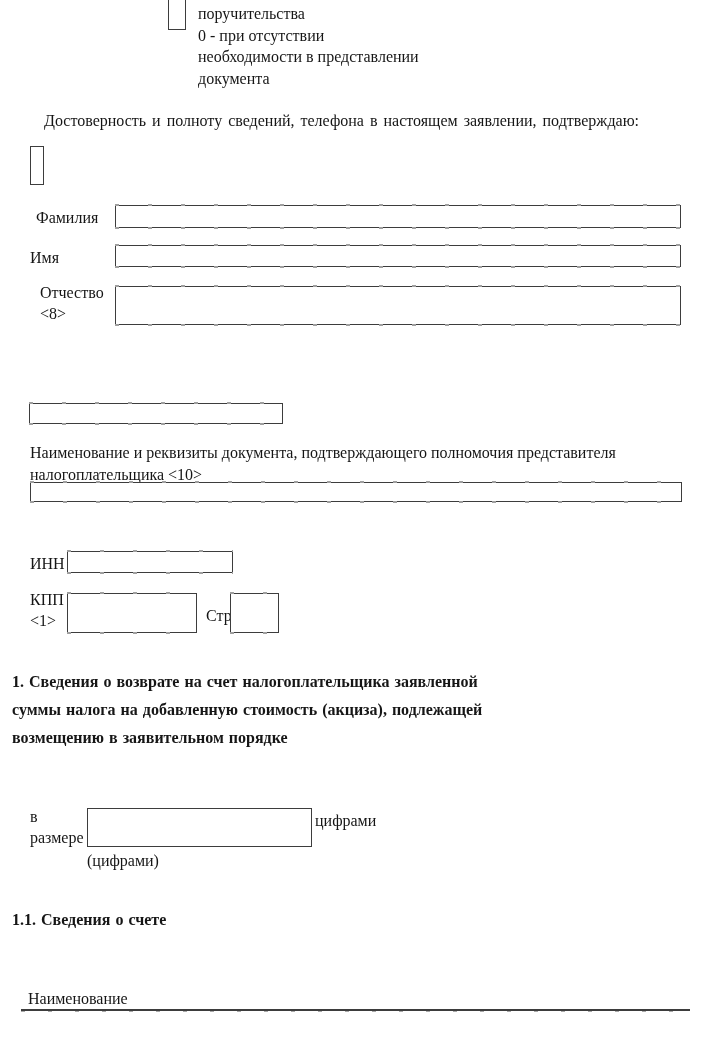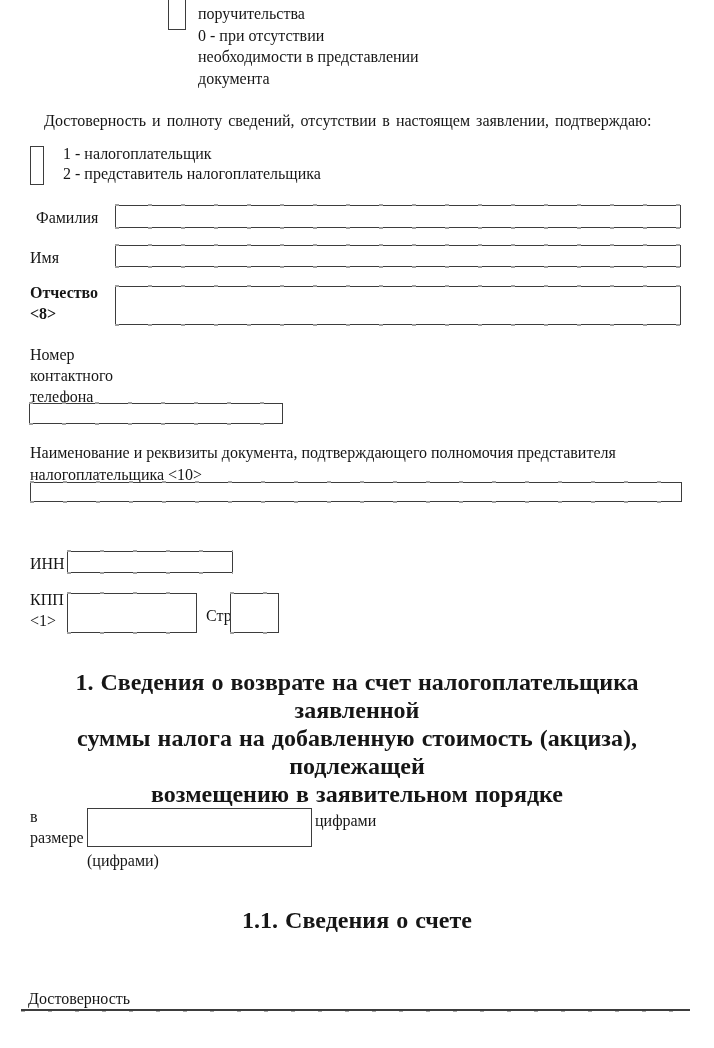--- a/index.html
+++ b/index.html
@@ -19,60 +19,55 @@
     font-size:15px;line-height:19px;padding:1px 4px;
   }
   .ticks::before,.ticks::after{
     content:"";position:absolute;left:-1px;right:-1px;height:1.6px;
     background:repeating-linear-gradient(90deg,#9f9f9f 0 4px,transparent 4px 33px);
   }
   .ticks::before{top:-1.6px;}
   .ticks::after{bottom:-1.6px;}
   .heading{
     position:absolute;left:12px;right:12px;
-    text-align:center;font-weight:bold;font-size:24px;line-height:28px;
+    font-weight:bold;font-size:16px;line-height:28px;
     white-space:pre-line;word-spacing:1px;font-family:Liberation Serif, serif;
   }
   .rule{position:absolute;height:1.6px;background:#3d3d3d;}
   .rule::after{
     content:"";position:absolute;top:1.6px;left:0;right:0;height:1.6px;
     background:repeating-linear-gradient(90deg,#a8a8a8 0 4px,transparent 4px 27px);
   }
   .statement{word-spacing:2px;}
 </style>
 </head>
 <body>
 
 <div id="page">
 
   <div class="fbox" style="left:168px;top:-7px;width:18px;height:37px;"></div>
   <div class="lbl pre" style="left:198px;top:3px;width:300px;">поручительства
 0 - при отсутствии
 необходимости в представлении
 документа</div>
 
-  <div class="lbl statement" style="left:44px;top:110px;width:632px;">Достоверность и полноту сведений, отсутствии в настоящем заявлении, подтверждаю:</div>
+  <div class="lbl statement" style="left:44px;top:110px;width:632px;">Достоверность и полноту сведений, телефона в настоящем заявлении, подтверждаю:</div>
 
   <div class="fbox" style="left:30px;top:146px;width:14px;height:39px;"></div>
-  <div class="lbl pre" style="left:63px;top:144px;width:400px;line-height:19.5px;">1 - налогоплательщик
-2 - представитель налогоплательщика</div>
 
   <div class="lbl" style="left:36px;top:207px;">Фамилия</div>
   <div class="fbox ticks" style="left:115px;top:205px;width:566px;height:23px;"></div>
 
   <div class="lbl" style="left:30px;top:247px;">Имя</div>
   <div class="fbox ticks" style="left:115px;top:245px;width:566px;height:22px;"></div>
 
-  <div class="lbl pre" style="left:30px;top:283px;line-height:20.5px;font-weight:bold;">Отчество
+  <div class="lbl pre" style="left:40px;top:283px;line-height:20.5px;">Отчество
 &lt;8&gt;</div>
   <div class="fbox ticks" style="left:115px;top:286px;width:566px;height:39px;"></div>
 
-  <div class="lbl pre" style="left:30px;top:345px;line-height:20.8px;">Номер
-контактного
-телефона</div>
   <div class="fbox ticks" style="left:29px;top:403px;width:254px;height:21px;"></div>
 
   <div class="lbl pre" style="left:30px;top:442px;width:660px;">Наименование и реквизиты документа, подтверждающего полномочия представителя
 налогоплательщика &lt;10&gt;</div>
   <div class="fbox ticks" style="left:30px;top:482px;width:652px;height:20px;"></div>
 
   <div class="lbl" style="left:30px;top:553px;font-family:Liberation Serif, serif;">ИНН</div>
   <div class="fbox ticks" style="left:67px;top:551px;width:166px;height:22px;"></div>
 
   <div class="lbl pre" style="left:30px;top:590px;line-height:20.5px;font-family:Liberation Serif, serif;">КПП
@@ -86,16 +81,16 @@
 возмещению в заявительном порядке</div>
 
   <div class="lbl pre" style="left:30px;top:806px;line-height:21px;">в
 размере</div>
   <div class="fbox" style="left:87px;top:808px;width:225px;height:39px;"></div>
   <div class="lbl" style="left:315px;top:810px;">цифрами</div>
   <div class="lbl" style="left:87px;top:850px;width:225px;text-align:left;">(цифрами)</div>
 
   <div class="heading" style="top:906px;">1.1. Сведения о счете</div>
 
-  <div class="lbl" style="left:28px;top:988px;">Достоверность</div>
+  <div class="lbl" style="left:28px;top:988px;">Наименование</div>
   <div class="rule" style="left:21px;top:1009px;width:669px;"></div>
 
 </div>
 
 </body></html>

